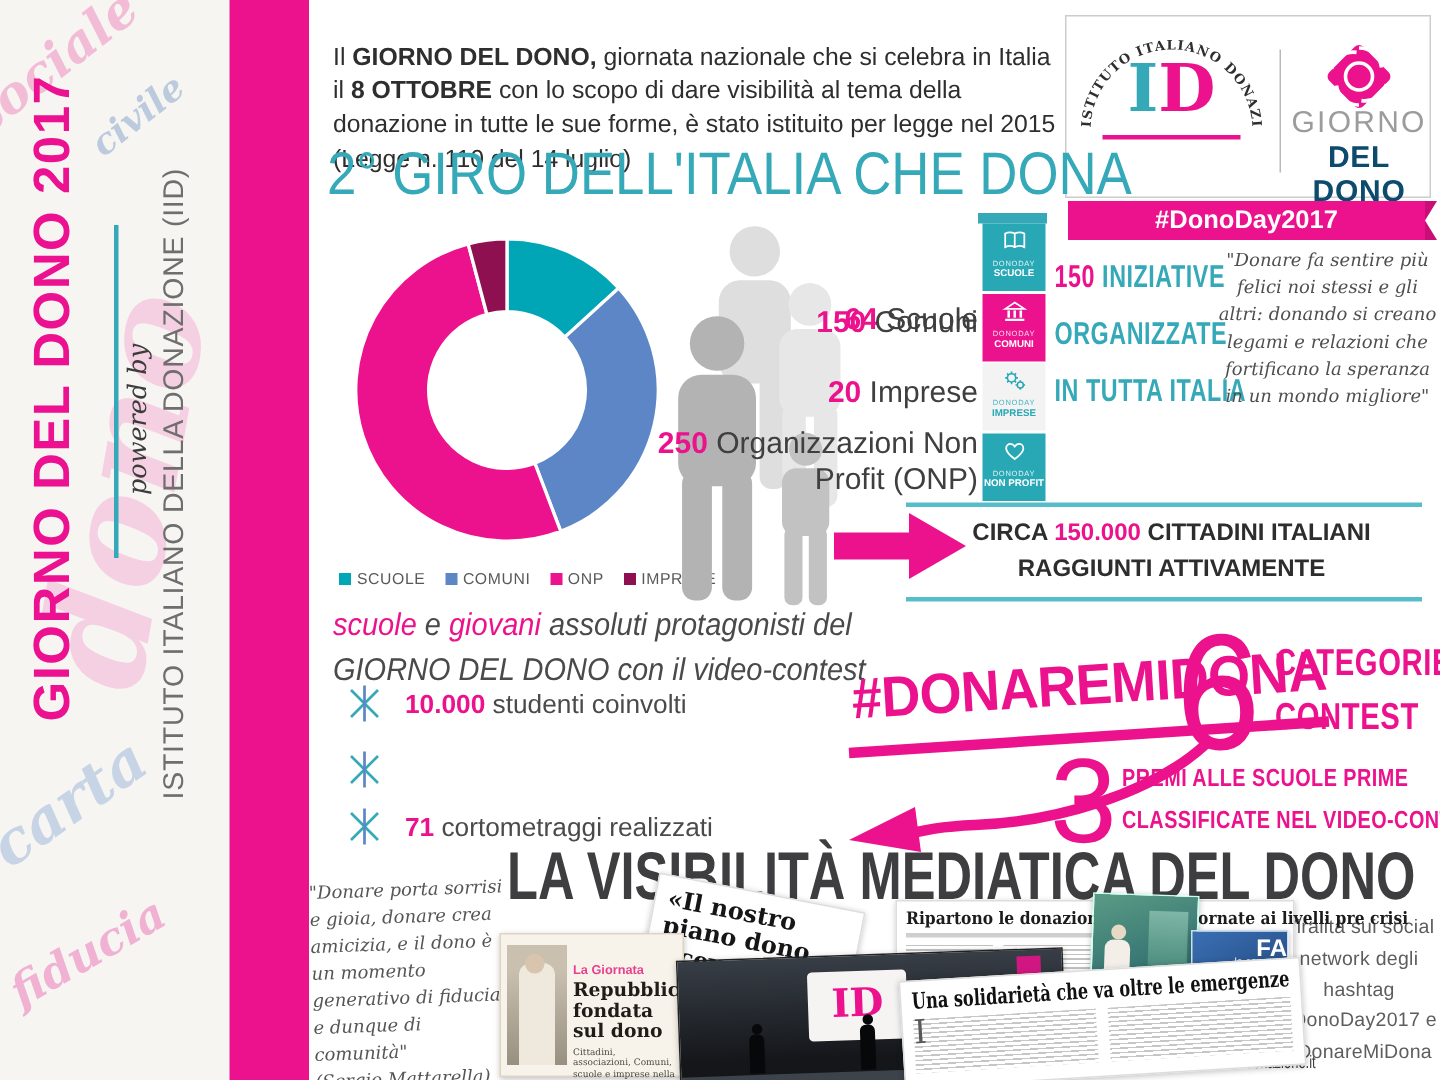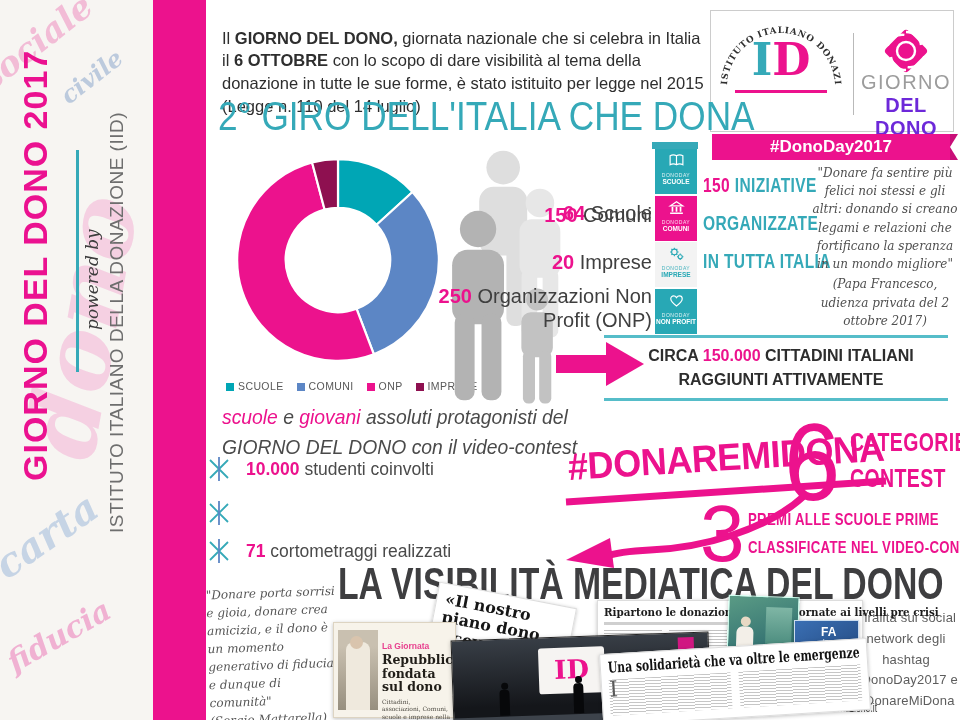--- a/index.html
+++ b/index.html
@@ -34,21 +34,21 @@
   #logo-box{left:710px;top:10px;width:242px;height:120px;background:#fff;border:1px solid #ccc;}
   #logo-iid{position:absolute;left:4px;top:2px;width:132px;height:114px;}
   #iid-letters{position:absolute;left:0;width:132px;top:24px;text-align:center;
                font-family:"DejaVu Serif",serif;font-weight:bold;font-size:44px;line-height:46px;}
   #iid-rule{position:absolute;left:20px;top:77px;width:92px;height:2.5px;background:#EC128D;}
   #iid-tag{position:absolute;left:0;width:132px;top:84px;text-align:center;font-family:"DejaVu Serif",serif;
            font-weight:bold;font-size:10.5px;color:#1e1e1e;letter-spacing:.4px;}
   #logo-div{position:absolute;left:142px;top:22px;width:1px;height:82px;background:#b9b9b9;}
   #logo-gdd{position:absolute;left:150px;top:2px;width:90px;height:114px;text-align:center;}
   #gdd-l1{margin-top:58px;font-size:20px;color:#9c9c9c;letter-spacing:1.5px;}
-  #gdd-l2{font-size:20px;font-weight:bold;color:#6d28d9;letter-spacing:.5px;}
+  #gdd-l2{font-size:20px;font-weight:bold;color:#0c4a6e;letter-spacing:.5px;}
   #ribbon{left:712px;top:134px;width:238px;height:26px;background:#EC128D;color:#fff;text-align:center;
           font-size:17px;font-weight:bold;line-height:26px;}
   #ribbon::after{content:"";position:absolute;right:-8px;top:0;
           border-top:13px solid #c90e78;border-bottom:13px solid #c90e78;border-right:8px solid transparent;}
 
   
   #donut-svg{position:absolute;left:228px;top:150px;width:220px;height:220px;}
   #legend{left:226px;top:380px;display:flex;gap:13px;font-size:10.5px;color:#595959;letter-spacing:.4px;align-items:center;}
   .sw{display:inline-block;width:8px;height:8px;margin-right:4px;vertical-align:middle;}
   #people{left:438px;top:148px;}
@@ -71,21 +71,21 @@
   #quote-papa .attr{margin-top:2px;}
 
   .tealline{position:absolute;left:604px;width:344px;height:2.5px;background:#56BDC9;}
   #tline1{top:335px;} #tline2{top:398px;}
   #reach-arrow{left:556px;top:340px;}
   #reach{left:622px;top:344px;width:318px;text-align:center;font-size:16px;font-weight:bold;color:#2d2d2d;line-height:1.5;}
 
   
   #vc-intro{left:222px;top:402px;font-style:italic;font-size:21px;line-height:30px;color:#4a4a4a;
             transform:scaleX(.92);transform-origin:0 0;white-space:nowrap;}
-  .spark-row{position:absolute;left:206px;display:flex;align-items:center;gap:14px;font-size:17.5px;color:#4a4a4a;}
+  .spark-row{position:absolute;left:230px;display:flex;align-items:center;gap:14px;font-size:17.5px;color:#4a4a4a;}
   .spark-row .pink{font-weight:bold;}
   #sr0{top:456px;} #sr1{top:500px;} #sr2{top:538px;}
 
   #hashtag{left:568px;top:446px;font-size:38px;font-weight:800;color:#EC128D;
            transform:rotate(-3.5deg) scaleX(.95);transform-origin:0 50%;white-space:nowrap;letter-spacing:-.5px;}
   #hash-arrow{left:552px;top:468px;}
   #six-num{left:784px;top:414px;font-size:110px;line-height:96px;font-weight:400;color:#EC128D;transform:scaleX(.92);transform-origin:0 0;}
   #six-labels{left:850px;top:424px;font-size:25px;font-weight:bold;color:#EC128D;line-height:36px;
               transform:scaleX(.78);transform-origin:0 0;white-space:nowrap;letter-spacing:.5px;}
   #three-num{left:700px;top:498px;font-size:80px;line-height:72px;font-weight:400;color:#EC128D;}
@@ -107,21 +107,21 @@
   #c4-h{font-family:"DejaVu Serif",serif;font-weight:bold;font-size:11.5px;color:#1c1c1c;white-space:nowrap;transform:scaleX(.9);transform-origin:0 0;}
   #c4-sub{height:3px;margin:3px 0 5px;background:#cfcfcf;}
   #c4-cols{display:flex;gap:7px;height:66px;}
   #c4-cols div{flex:1;opacity:.8;}
   #tv1{left:727px;top:596px;width:69px;height:97px;z-index:2;transform:rotate(2deg);
        background:linear-gradient(160deg,#5a9b85,#27646b 70%,#1c4e57);border:1px solid #cfe;}
   #tv1 .fig{position:absolute;left:8px;top:30px;width:17px;height:46px;background:#f3efe8;border-radius:6px 6px 0 0;}
   #tv1 .fig::before{content:"";position:absolute;left:3.5px;top:-10px;width:10px;height:10px;border-radius:50%;background:#e8d9c4;}
   #tv1 .panel{position:absolute;right:6px;top:10px;width:26px;height:50px;background:linear-gradient(#7fb6a5,#3b7f72);}
   #tv2{left:794px;top:620px;width:63px;height:82px;z-index:3;background:linear-gradient(150deg,#3a6fb4,#16335f);border:1px solid #cde;}
-  #tv2 .t1{font-weight:800;font-size:12px;color:#fff;margin:6px 0 0 26px;line-height:11px;}
+  #tv2 .t1{font-weight:800;font-size:16px;color:#fff;margin:6px 0 0 26px;line-height:11px;text-align:right;}
   #tv2 .t2{font-size:7px;color:#fff;margin-left:28px;}
   #tv2 .t3{font-size:9px;font-weight:bold;font-style:italic;color:#ffe98a;margin-left:26px;}
   #tv2 .fig{position:absolute;left:10px;bottom:6px;width:16px;height:34px;background:#0e2038;border-radius:5px 5px 0 0;}
   #tv2 .fig::before{content:"";position:absolute;left:3px;top:-8px;width:9px;height:9px;border-radius:50%;background:#0e2038;}
   #clip2{left:428px;top:594px;width:140px;height:108px;z-index:4;transform:rotate(11deg);padding:6px 8px;box-sizing:border-box;}
   #c2-h{font-family:"DejaVu Serif",serif;font-weight:bold;font-size:16px;line-height:1.15;color:#161616;}
   #c2-lines{height:34px;margin-top:6px;opacity:.6;}
   #clip1{left:333px;top:622px;width:121px;height:94px;z-index:5;background:#f7f3ea;border:1px solid #ddd4c2;}
   #c1-photo{position:absolute;left:4px;top:7px;width:40px;height:80px;
             background:linear-gradient(#c9c0b0 20%,#978f7f);overflow:hidden;}
@@ -158,21 +158,21 @@
     <span class="wm" id="wm3">dono</span>
     <span class="wm" id="wm4">carta</span>
     <span class="wm" id="wm5">fiducia</span>
     <div class="vtext" id="sb-title">GIORNO DEL DONO 2017</div>
     <div id="sb-line"></div>
     <div class="vtext" id="sb-powered">powered by</div>
     <div class="vtext" id="sb-org">ISTITUTO ITALIANO DELLA DONAZIONE (IID)</div>
   </aside>
   <div id="pinkbar"></div>
 
-  <p class="abs" id="intro"><span>Il </span><b>GIORNO DEL DONO,</b><span> giornata nazionale che si celebra in Italia il </span><b>6 OTTOBRE</b><span> con lo scopo di dare visibilità al tema della donazione in tutte le sue forme, è stato istituito per legge nel 2015 (Legge n. 110 del 14 luglio)</span></p>
+  <p class="abs" id="intro"><span>Il </span><b>GIORNO DEL DONO,</b><span> giornata nazionale che si celebra in Italia il </span><b>8 OTTOBRE</b><span> con lo scopo di dare visibilità al tema della donazione in tutte le sue forme, è stato istituito per legge nel 2015 (Legge n. 110 del 14 luglio)</span></p>
 
   <div class="abs" id="logo-box">
     <div id="logo-iid">
       <svg width="132" height="78" viewBox="0 0 132 78">
         <defs>
             <path id="arcp" d="M 12 74 A 54 54 0 1 1 120 74" fill="none"></path>
           </defs>
         <text font-size="8.8" font-family="DejaVu Serif, serif" font-weight="bold" fill="#2f2f2f" letter-spacing="0.8">
           <textPath href="#arcp" startOffset="2">ISTITUTO ITALIANO DONAZIONE</textPath>
         </text>
@@ -275,21 +275,20 @@
   </div>
 
   <div class="abs" id="iniziative">
     <div><span class="pink">150</span><span> INIZIATIVE</span></div>
     <div>ORGANIZZATE</div>
     <div>IN TUTTA ITALIA</div>
   </div>
 
   <div class="abs" id="quote-papa">
     <div>"Donare fa sentire più felici noi stessi e gli altri: donando si creano legami e relazioni che fortificano la speranza in un mondo migliore"</div>
-    <div class="attr">(Papa Francesco, udienza privata del 2 ottobre 2017)</div>
   </div>
 
   <div class="tealline" id="tline1"></div>
   <svg class="abs" id="reach-arrow" width="88" height="48" viewBox="0 0 88 48">
     <rect x="0" y="15" width="50" height="18" fill="#EC128D"></rect>
     <polygon points="50,2 50,46 88,24" fill="#EC128D"></polygon>
   </svg>
   <div class="abs" id="reach"><span>CIRCA </span><span class="pink">150.000</span><span> CITTADINI ITALIANI RAGGIUNTI ATTIVAMENTE</span></div>
   <div class="tealline" id="tline2"></div>
 

